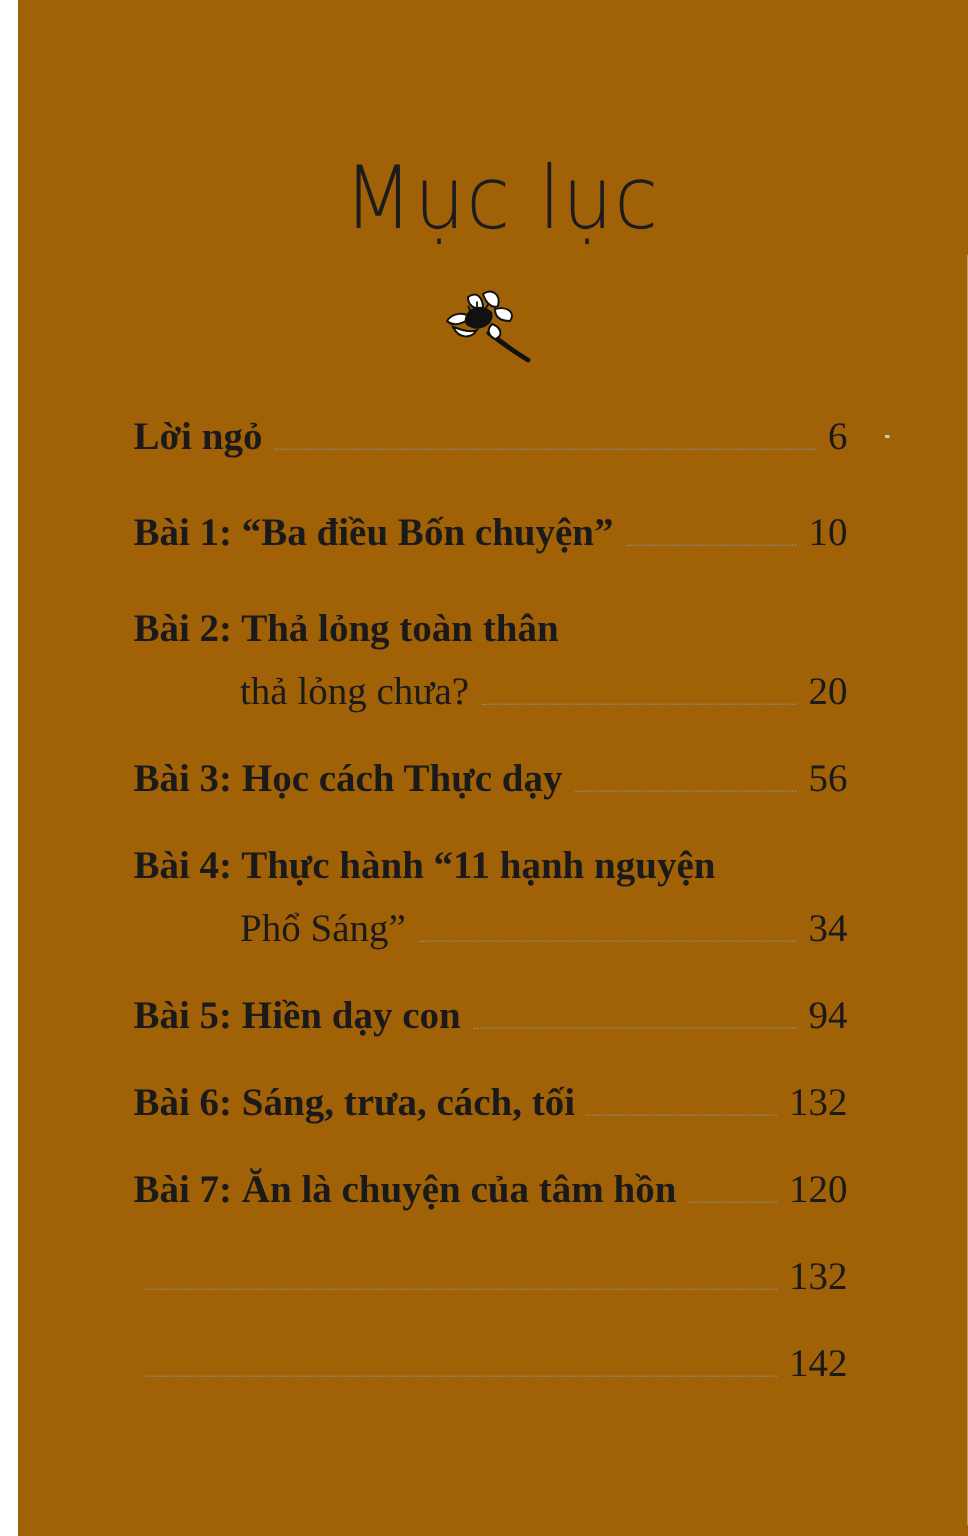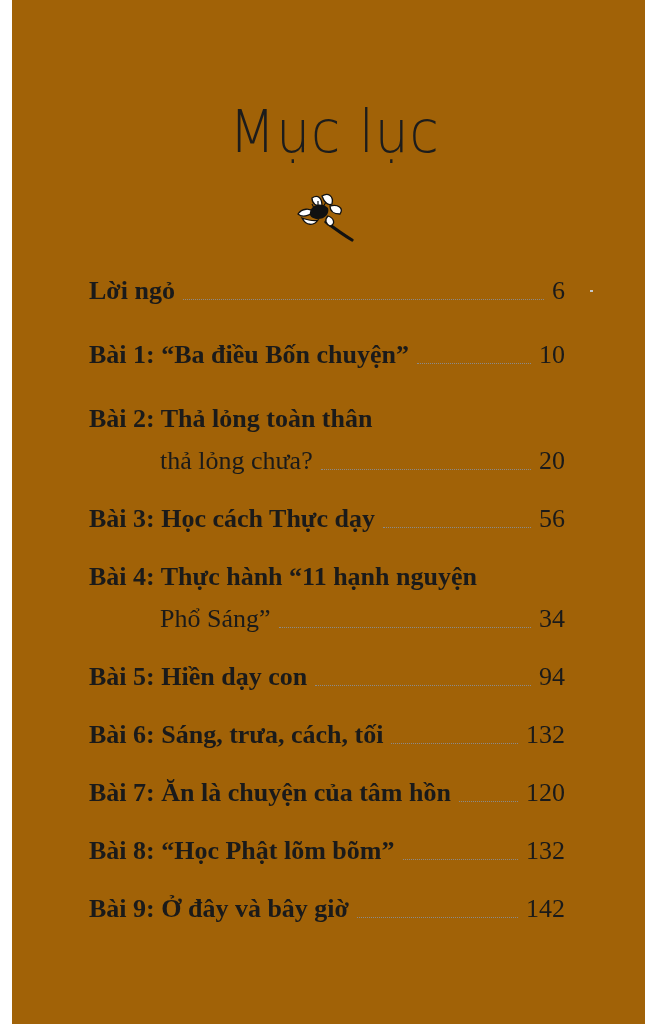--- a/index.html
+++ b/index.html
@@ -191,29 +191,27 @@
       <div class="line">
         <span class="label">Bài 7:  Ăn là chuyện của tâm hồn</span>
         <span class="dots"></span>
         <span class="page-num">120</span>
       </div>
     </div>
     <div class="gap-sm"></div>
 
     <div class="entry">
       <div class="line">
-        <span class="label">Bài 8: “Học Phật lõm bõm”</span>
         <span class="dots"></span>
         <span class="page-num">132</span>
       </div>
     </div>
     <div class="gap-sm"></div>
 
     <div class="entry">
       <div class="line">
-        <span class="label">Bài 9:  Ở đây và bây giờ</span>
         <span class="dots"></span>
         <span class="page-num">142</span>
       </div>
     </div>
 
   </div>
 </div>
 
 </body></html>

